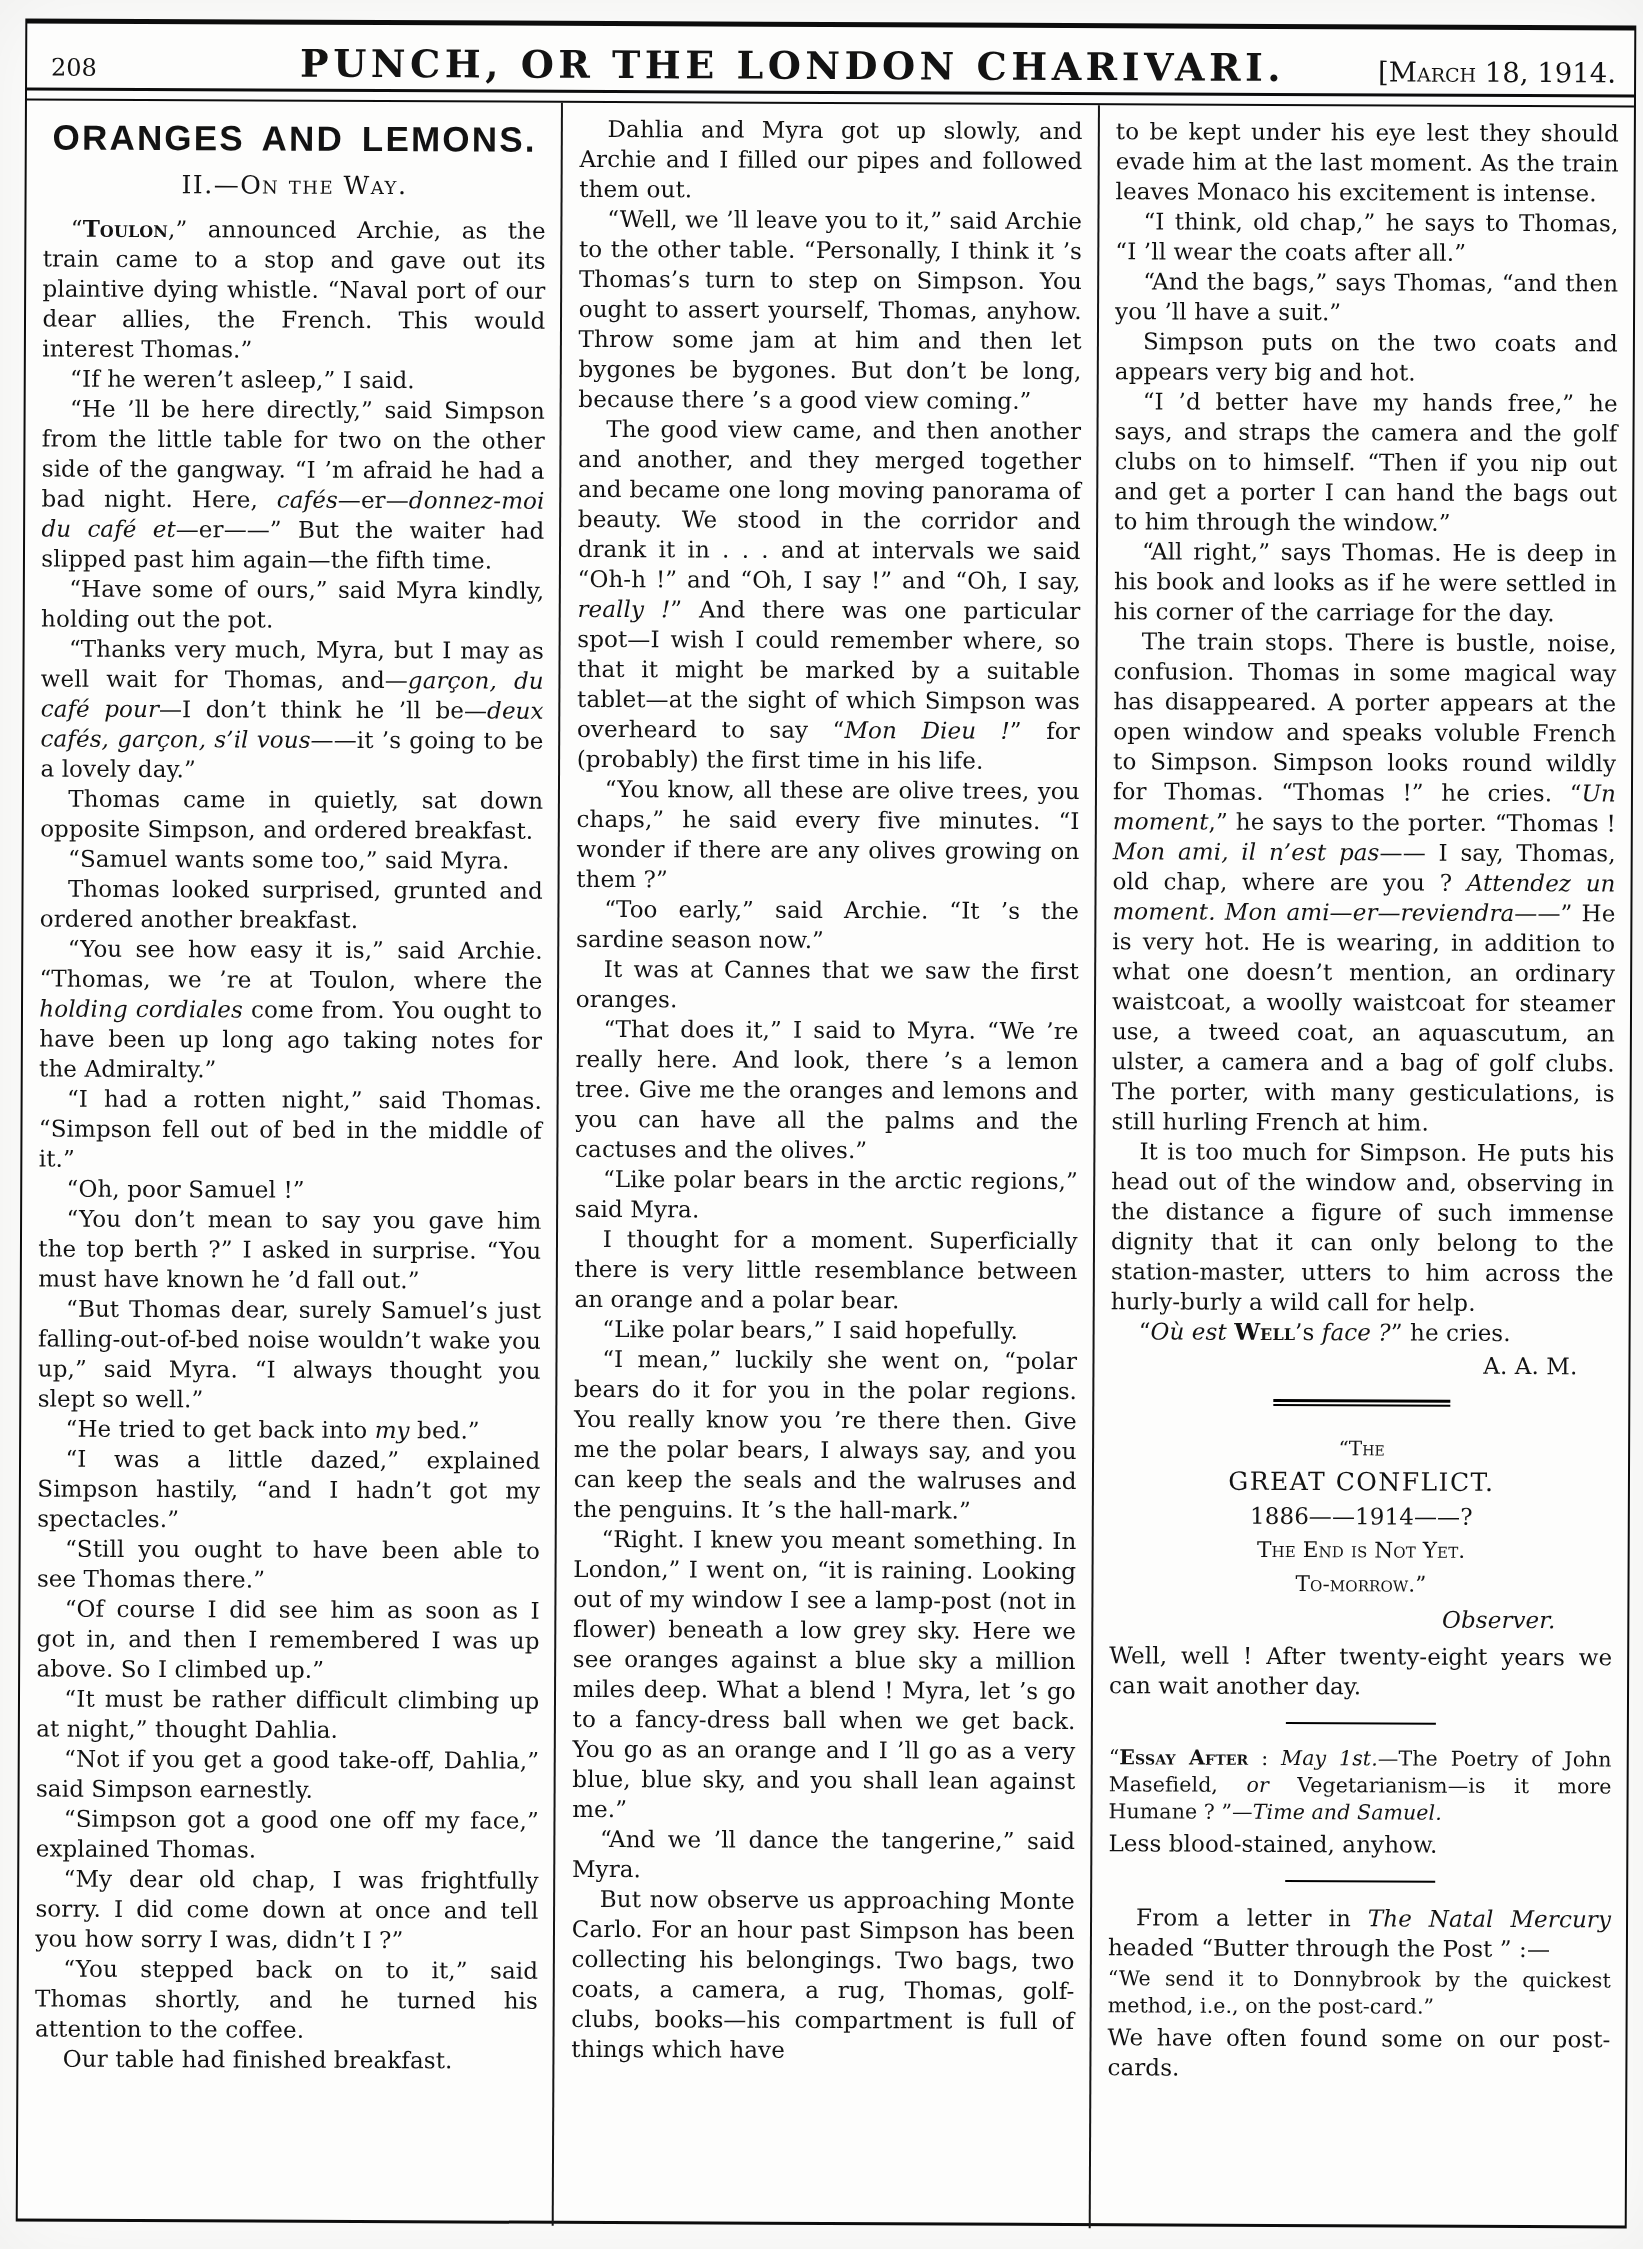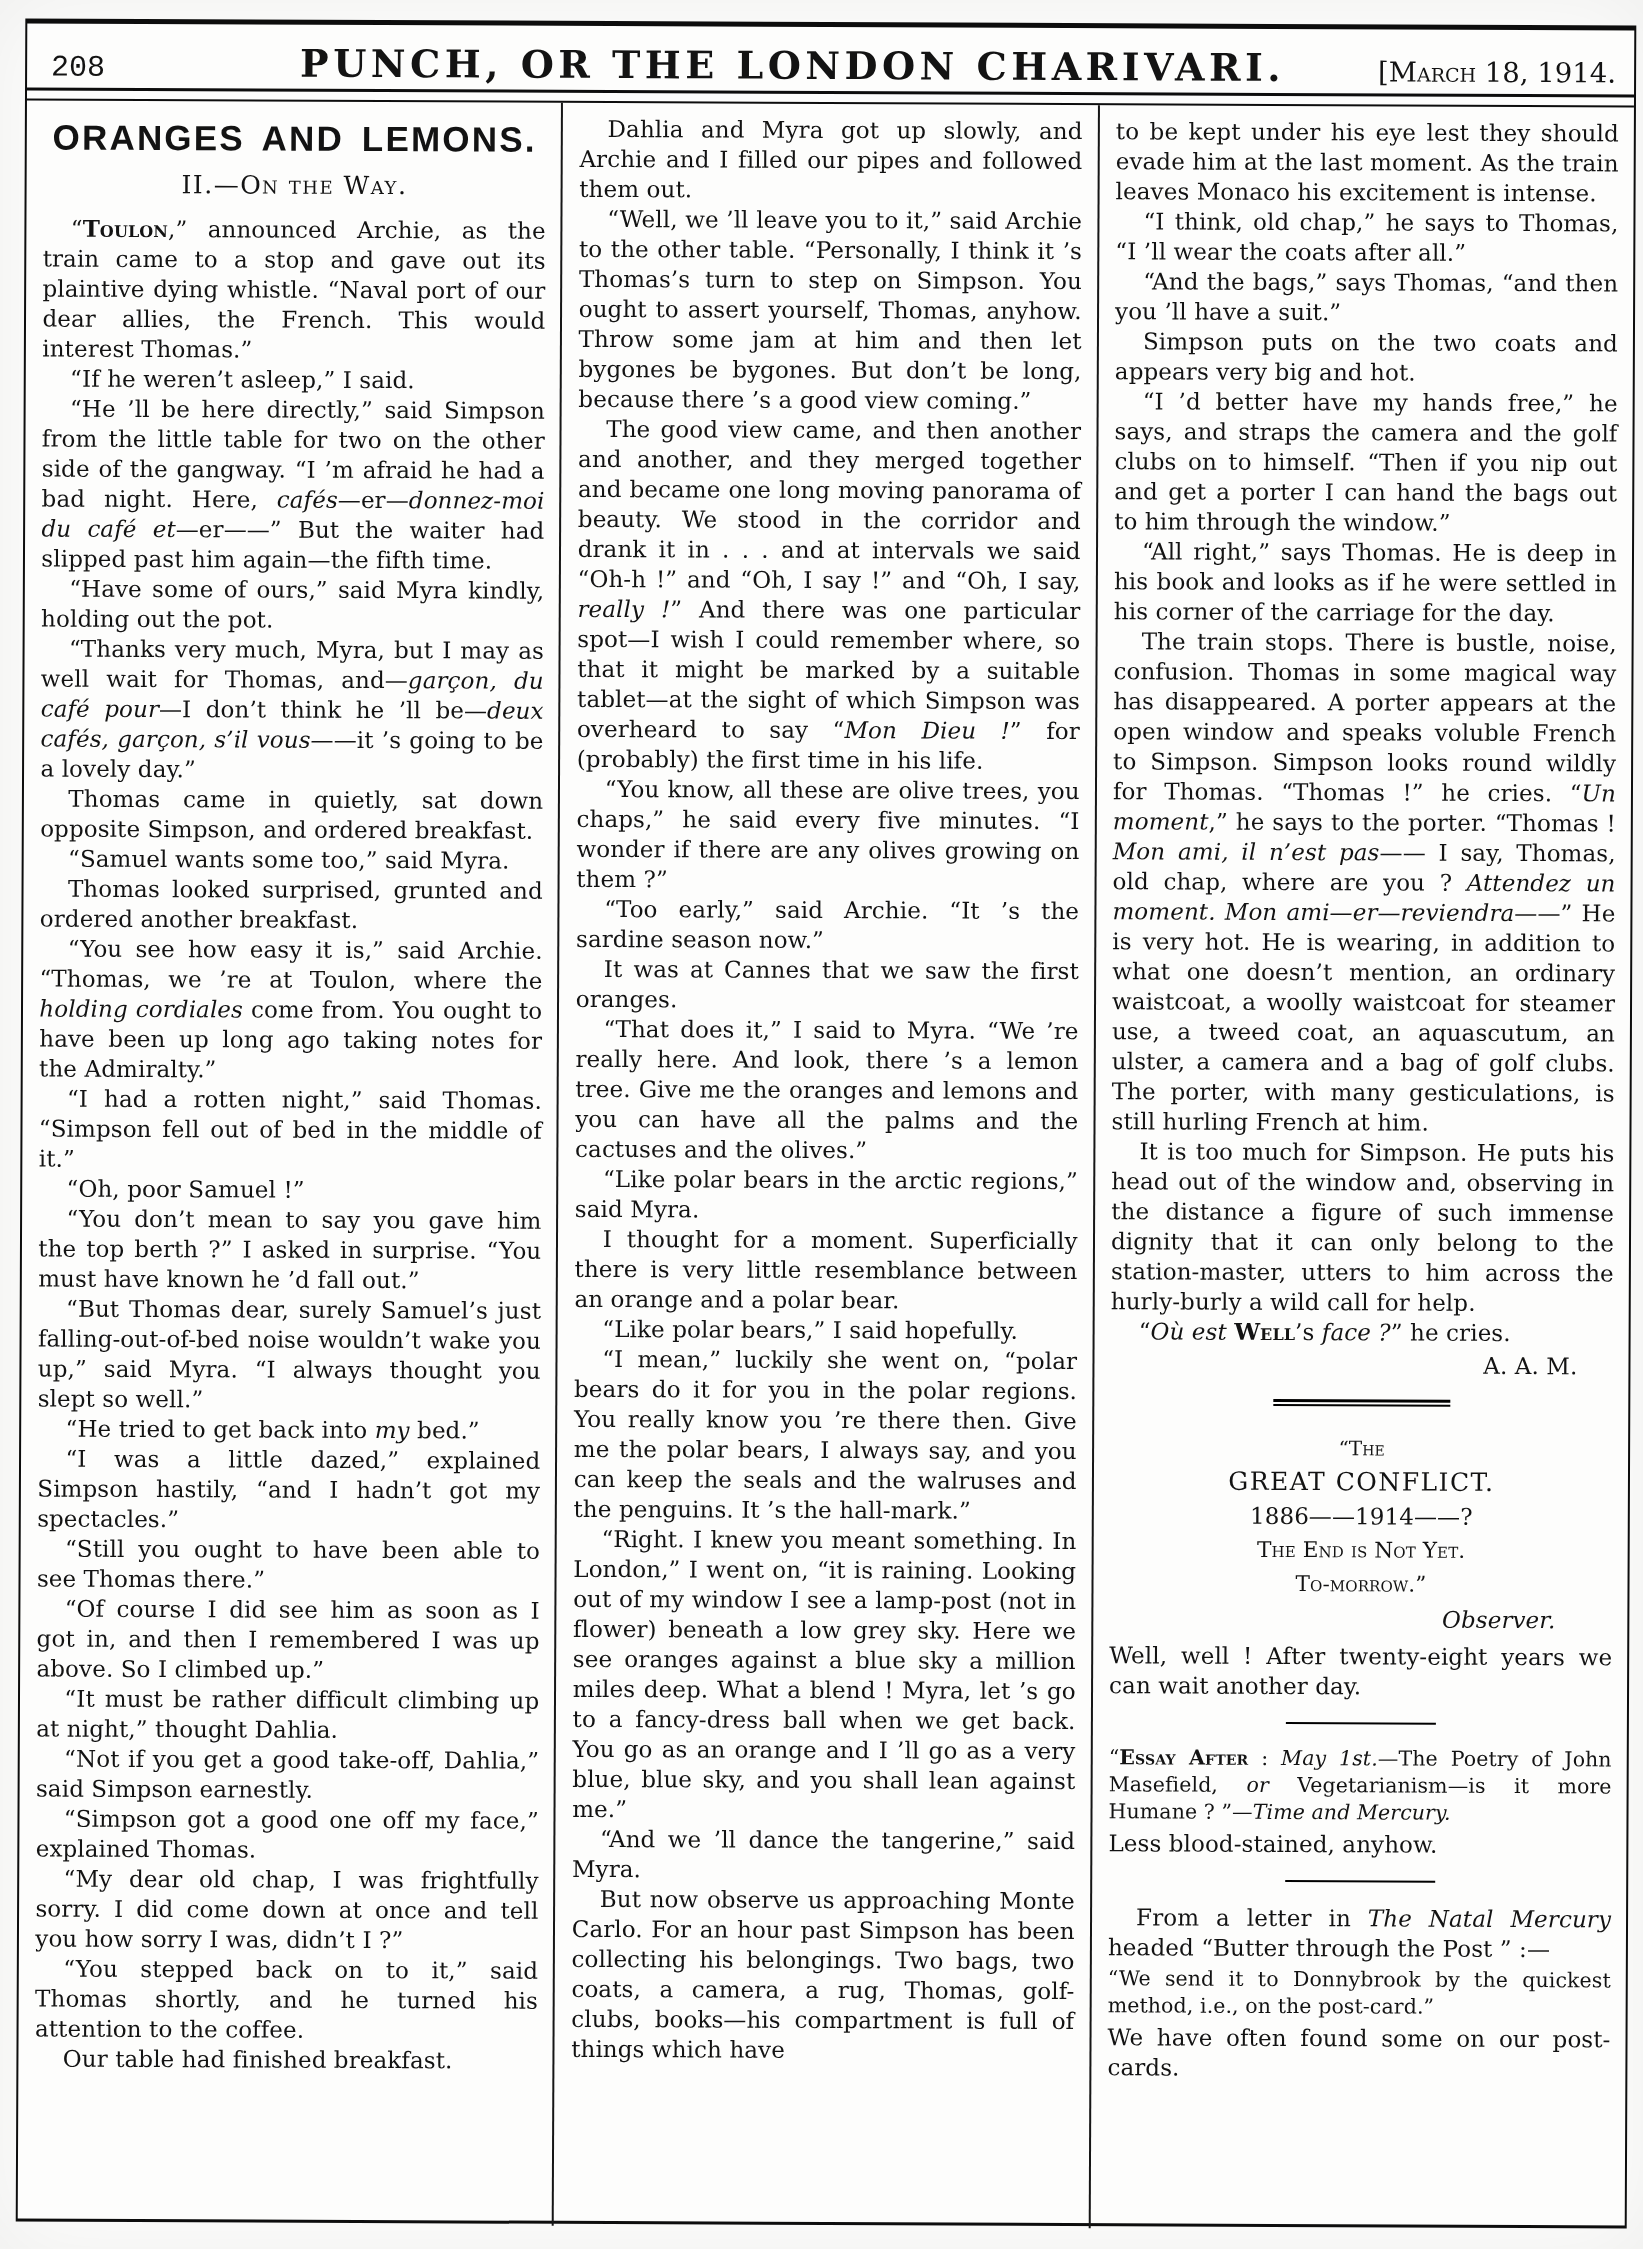--- a/index.html
+++ b/index.html
@@ -4,21 +4,21 @@
 <style>
   html,body{margin:0;padding:0;background:#ffffff;}
   .page{position:relative;width:1644px;height:2250px;background:#fdfdfc;overflow:hidden;
         font-family:"DejaVu Serif","Liberation Serif",serif;color:#131313;
         box-shadow:inset 0 0 89px rgba(0,0,0,0.06);}
   .frame{position:absolute;left:21px;top:22.3px;right:12px;bottom:25px;
          border:2.2px solid #0d0d0d;border-top-width:5.2px;border-bottom-width:3px;
          transform:rotate(0.25deg);transform-origin:50% 45%;background:#fdfdfc;}
   .header{display:flex;align-items:baseline;box-sizing:border-box;
           padding:16.4px 18px 4.5px 24px;height:64px;}
-  .pagenum{width:164px;font-size:30px;font-family:Liberation Mono, monospace;}
+  .pagenum{width:164px;font-size:24px;}
   .masthead{flex:1;text-align:center;font-size:38px;font-weight:700;letter-spacing:4.5px;white-space:nowrap;}
   .date{width:246px;text-align:right;font-size:27.5px;font-variant:small-caps;white-space:nowrap;}
   .header-rule{height:8.2px;border-top:3.7px solid #0d0d0d;border-bottom:2.2px solid #0d0d0d;}
   .columns{display:flex;height:calc(100% - 72px);}
   .col{flex:1 1 0;box-sizing:border-box;padding:10.4px 15px 0 16.4px;overflow:hidden;}
   .col.mid{border-left:2.2px solid #161616;border-right:2.2px solid #161616;}
   .col-body{font-size:23px;line-height:30px;text-align:justify;letter-spacing:0.1px;}
   .art-title{font-family:"Liberation Sans","DejaVu Sans",sans-serif;font-weight:700;
              font-size:35px;letter-spacing:2.2px;word-spacing:6px;text-align:center;margin:6px 0 12px;}
   .art-sub{font-weight:400;font-size:25px;font-variant:small-caps;letter-spacing:1.5px;
@@ -118,21 +118,21 @@
             <div class="center-block">
               <span class="line">“The</span>
               <span class="line">GREAT CONFLICT.</span>
               <span class="line">1886——1914——?</span>
               <span class="line">The End is Not Yet.</span>
               <span class="line">To-morrow.”</span>
             </div>
             <p class="attrib">Observer.</p>
             <p class="para noindent">Well, well !  After twenty-eight years we can wait another day.</p>
             <div class="thin-rule"></div>
-            <p class="para small noindent">“<span class="sc">Essay After</span> : <i>May 1st.</i>—The Poetry of John Masefield, <i>or</i> Vegetarianism—is it more Humane ? ”—<i>Time and Mercury.</i></p>
+            <p class="para small noindent">“<span class="sc">Essay After</span> : <i>May 1st.</i>—The Poetry of John Masefield, <i>or</i> Vegetarianism—is it more Humane ? ”—<i>Time and Samuel.</i></p>
             <p class="para noindent">Less blood-stained, anyhow.</p>
             <div class="thin-rule"></div>
             <p class="para">From a letter in <i>The Natal Mercury</i> headed “Butter through the Post ” :—</p>
             <p class="para small noindent">“We send it to Donnybrook by the quickest method, i.e., on the post-card.”</p>
             <p class="para noindent">We have often found some on our post-cards.</p>
           </div>
       </div>
     </div>
 
   </div>

